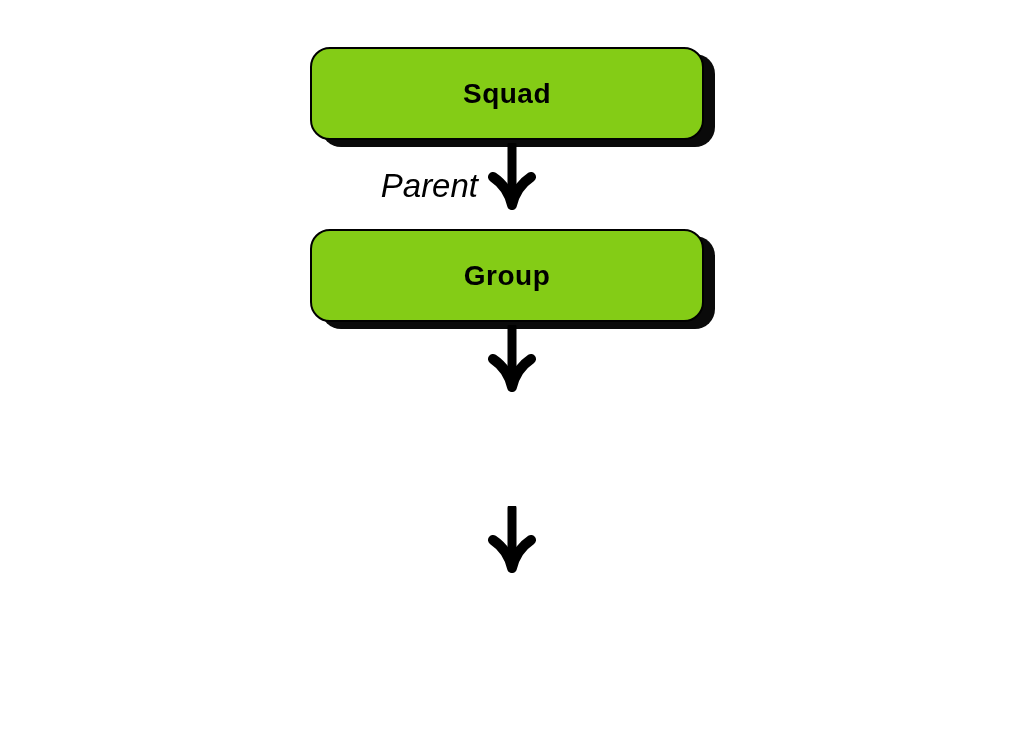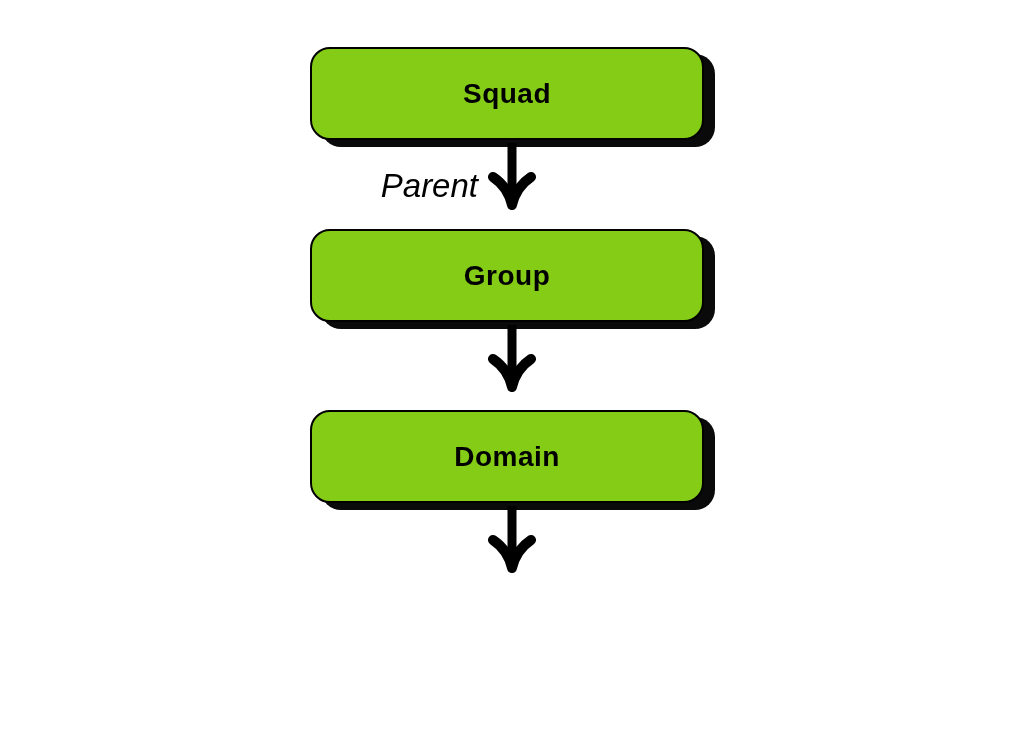--- a/index.html
+++ b/index.html
@@ -71,23 +71,20 @@
 
   <div class="node" style="top:229px">
     <span class="node-label">Group</span>
   </div>
 
   <svg class="edge-arrow" style="top:325px" viewBox="0 0 60 72" aria-hidden="true">
     <path d="M30 2 V46" stroke="#000000" stroke-width="9" stroke-linecap="round" fill="none"></path>
     <path d="M11 34 Q26 44 30 62 M49 34 Q34 44 30 62" stroke="#000000" stroke-width="10" stroke-linecap="round" stroke-linejoin="round" fill="none"></path>
   </svg>
 
-  <div class="node" style="top:410px">
-    <span class="node-label">Domain</span>
-  </div>
 
   <svg class="edge-arrow" style="top:506px" viewBox="0 0 60 72" aria-hidden="true">
     <path d="M30 2 V46" stroke="#000000" stroke-width="9" stroke-linecap="round" fill="none"></path>
     <path d="M11 34 Q26 44 30 62 M49 34 Q34 44 30 62" stroke="#000000" stroke-width="10" stroke-linecap="round" stroke-linejoin="round" fill="none"></path>
   </svg>
 
 
 </div>
 
 </body></html>

